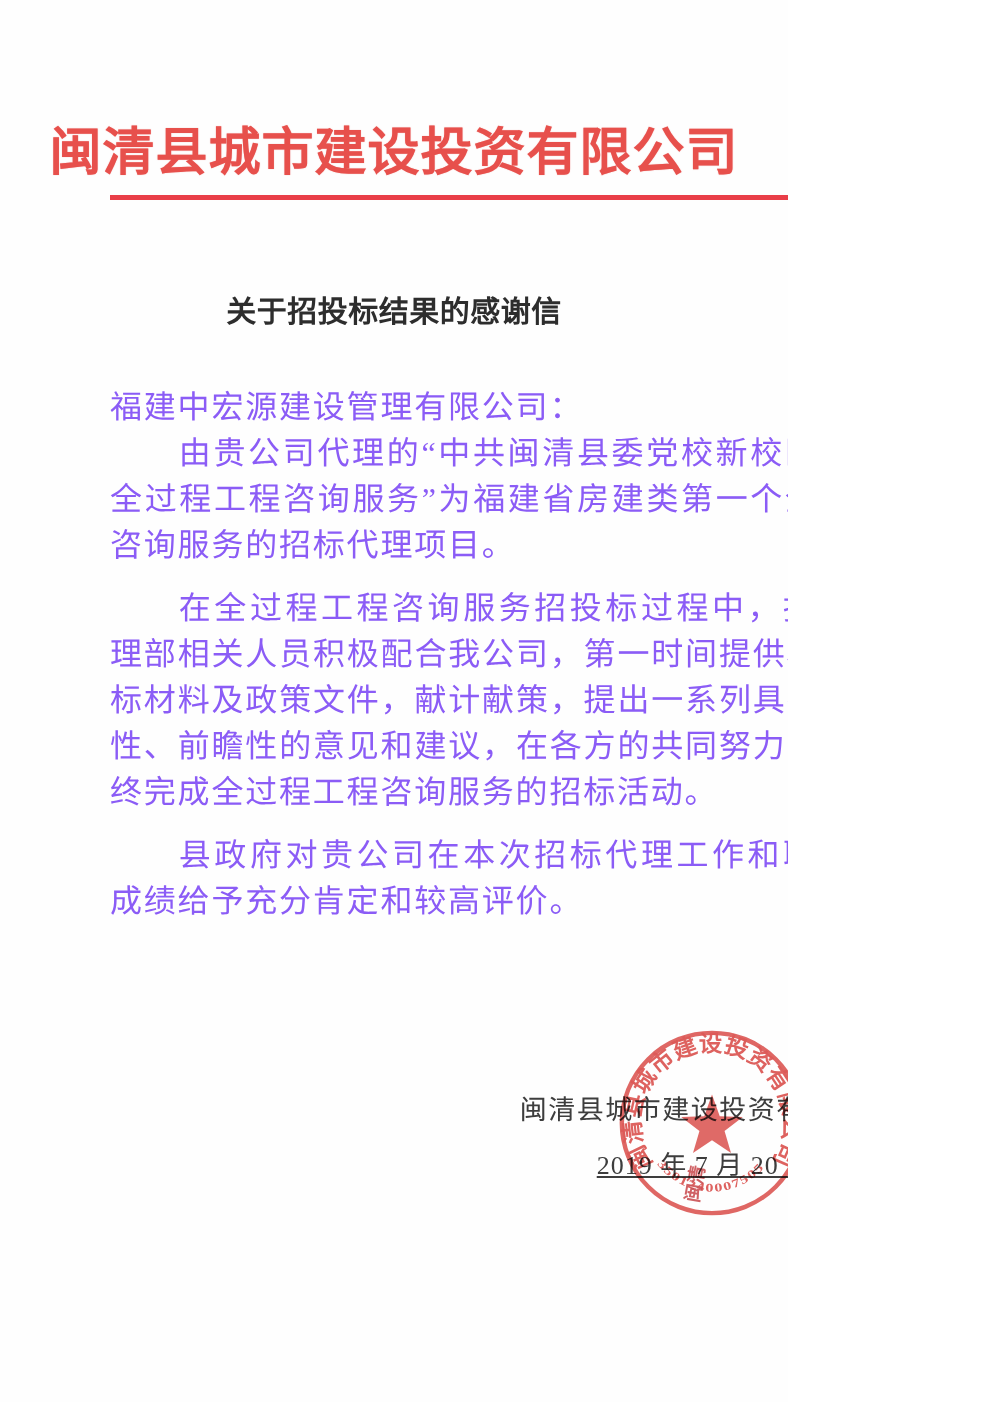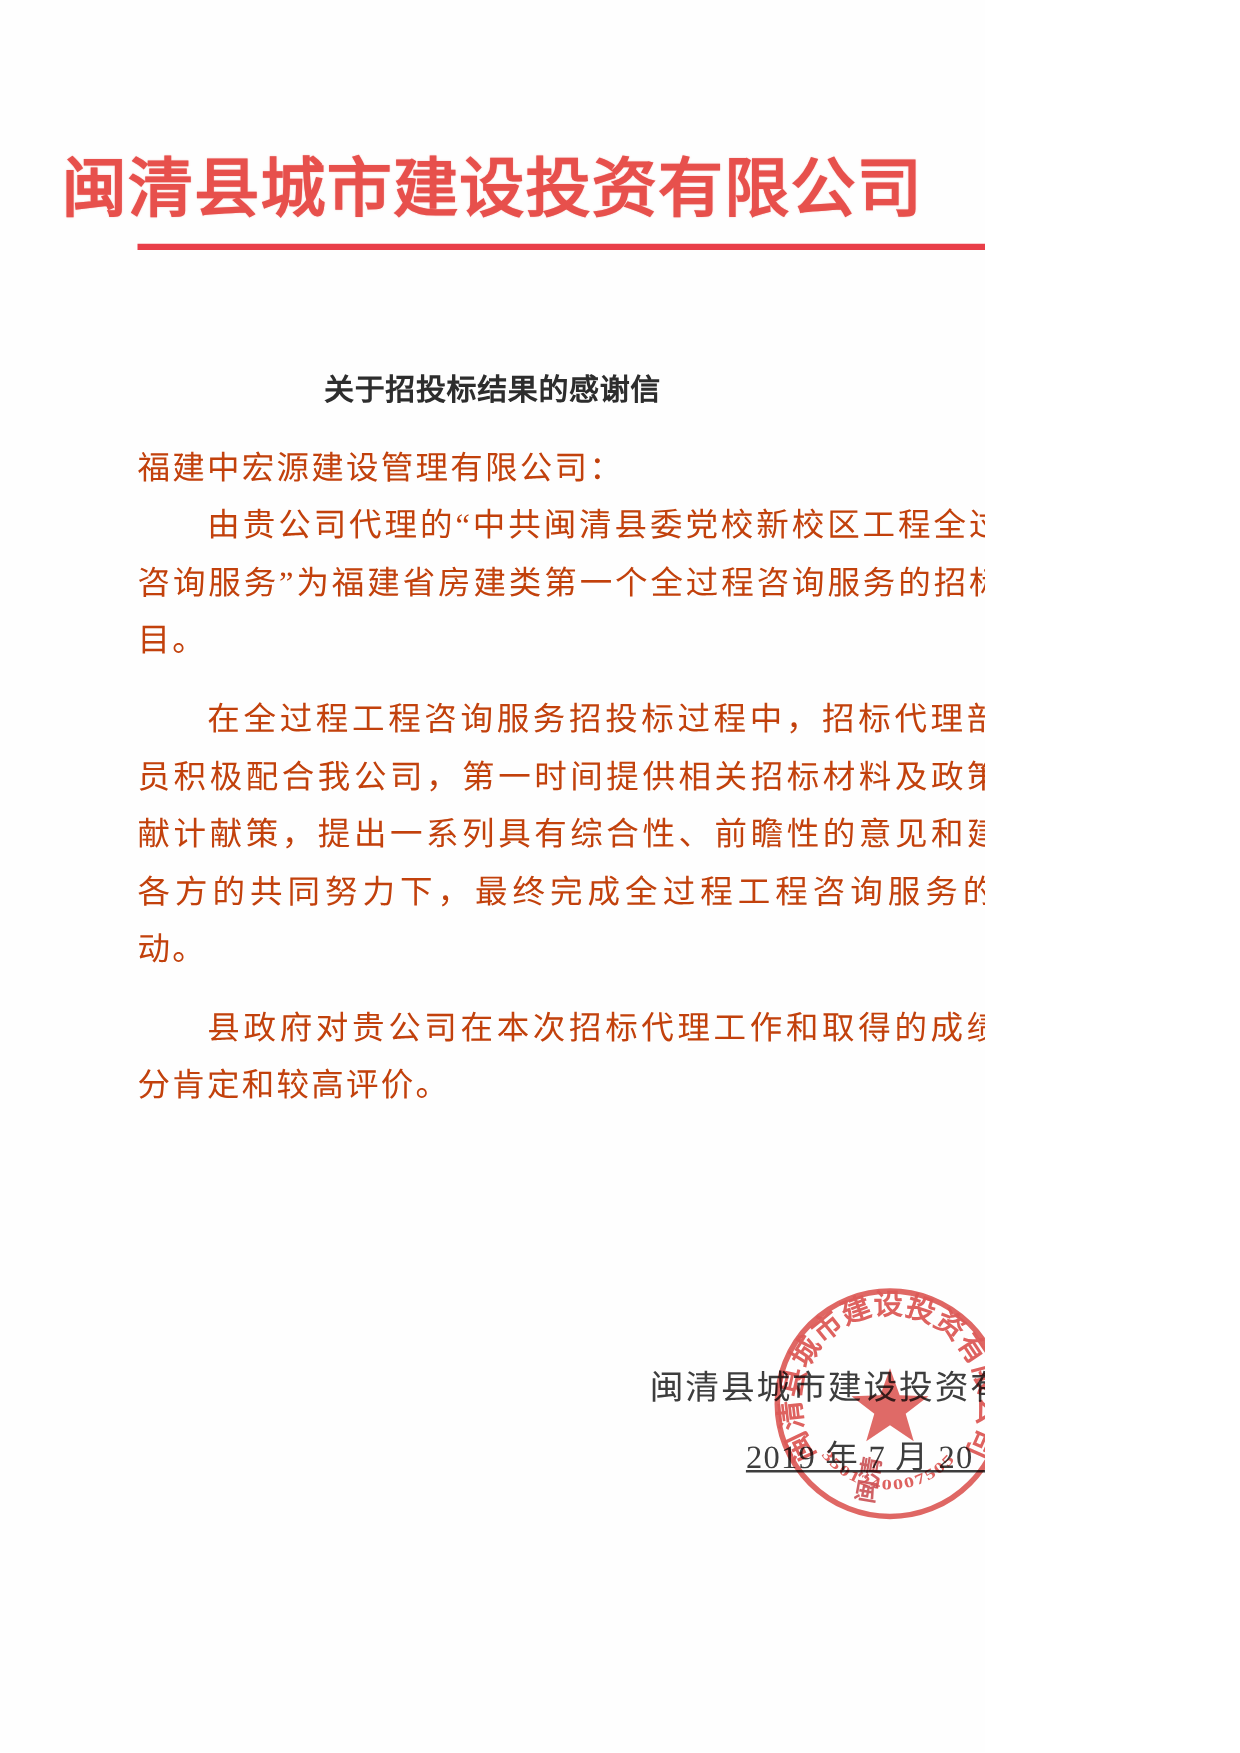--- a/index.html
+++ b/index.html
@@ -41,38 +41,38 @@
   }
 
   
   .doc-title {
     position: absolute;
     top: 292px;
     left: 0;
     width: 100%;
     margin: 0;
     text-align: center;
-    font-size: 24px;
+    font-size: 30px;
     line-height: 40px;
     font-weight: 700;
     color: #2d2d2d;
     letter-spacing: 0.5px;
     font-family: "DejaVu Sans", sans-serif;
   }
 
   
   .letter-body {
     position: absolute;
-    top: 352px;
+    top: 384px;
     left: 110px;
     width: 778px;
-    font-size: 26px;
+    font-size: 32px;
     line-height: 46px;
     letter-spacing: 1.8px;
-    color: #c2410c;
+    color: #8b5cf6;
     text-align: justify;
     text-justify: inter-ideograph;
     font-family: "Liberation Serif", serif;
   }
   .letter-body p {
     margin: 0;
   }
   .letter-body p.para {
     text-indent: 2.15em;
   }

